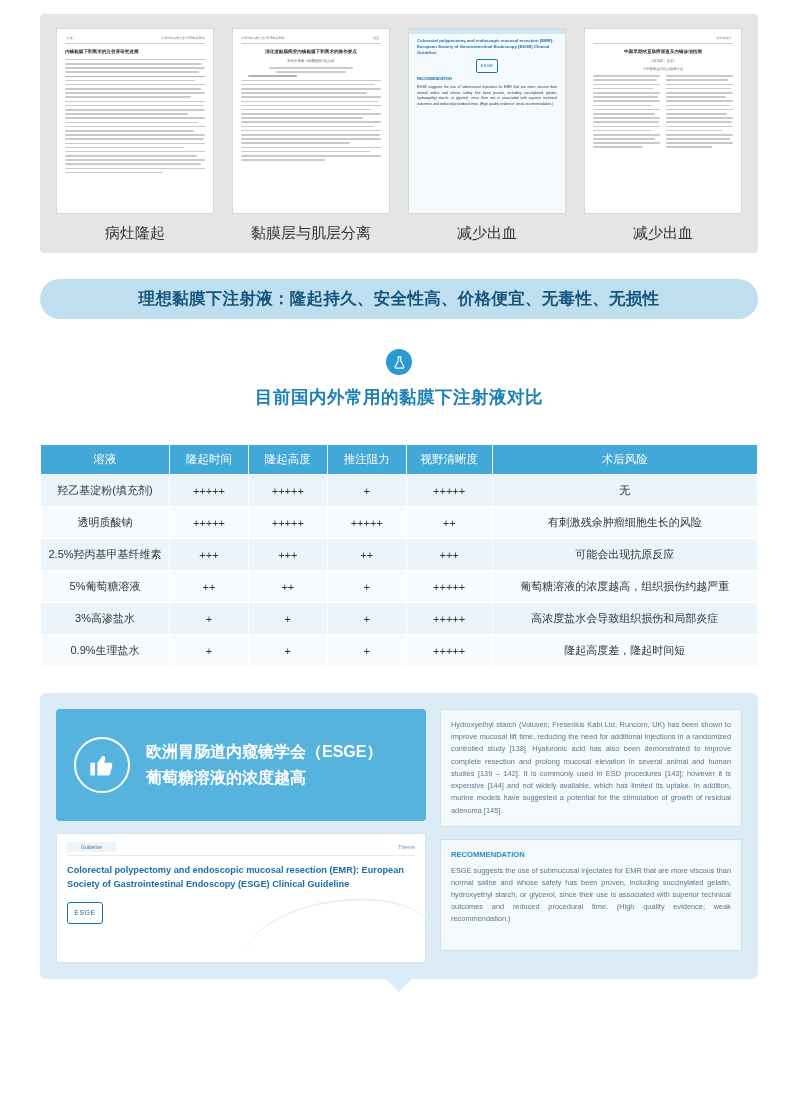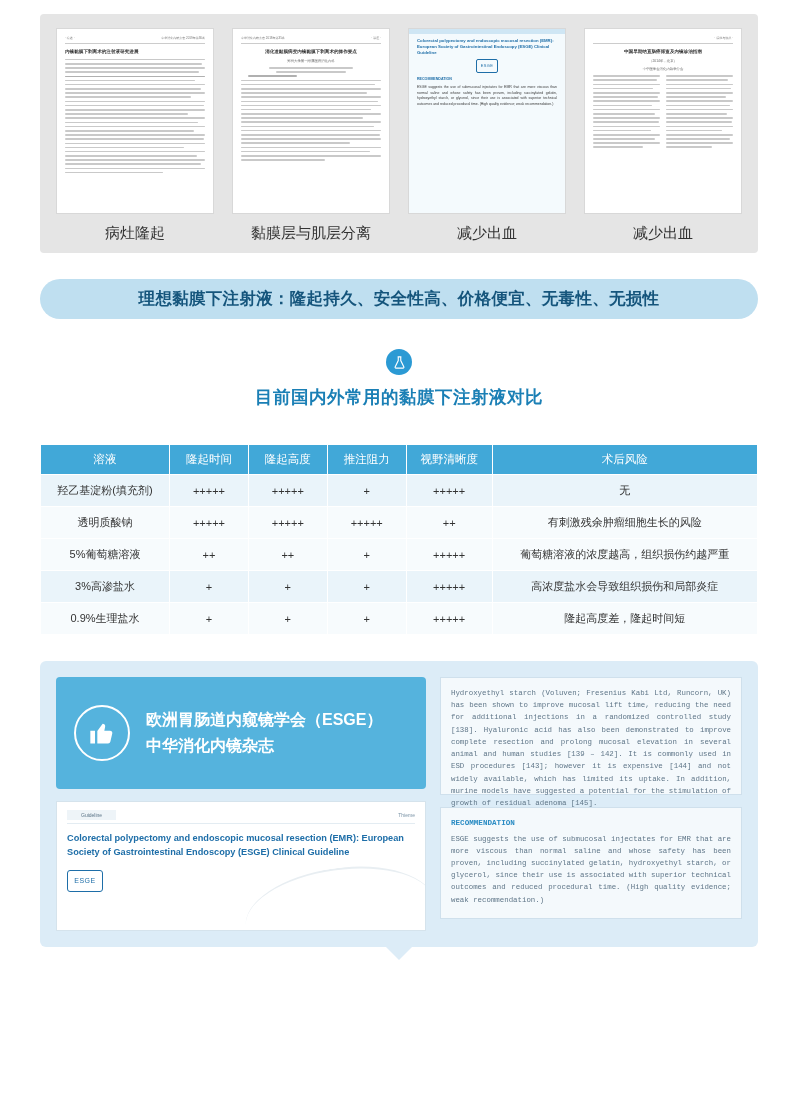--- a/index.html
+++ b/index.html
@@ -295,21 +295,20 @@
   .esge-right { flex: 1; display: flex; flex-direction: column; gap: 12px; }
   .quote-box {
     background: #f4f9fc;
     border: 1px solid #cfe0ec;
     padding: 9px 10px;
     font-size: 7.4px;
     line-height: 1.65;
     color: #5f7688;
     text-align: justify;
     box-sizing: border-box;
-    font-family: Liberation Mono, monospace;
   }
   .quote-box.first { height: 118px; }
   .quote-box.second { height: 112px; }
   .quote-rec-title {
     color: #2a8cc4;
     font-weight: bold;
     font-size: 7.6px;
     margin-bottom: 3px;
   }
   .tri-down {
@@ -513,20 +512,28 @@
           <td>无</td>
         </tr>
         <tr class="alt">
           <td class="first">透明质酸钠</td>
           <td>+++++</td>
           <td>+++++</td>
           <td>+++++</td>
           <td>++</td>
           <td>有刺激残余肿瘤细胞生长的风险</td>
         </tr>
+        <tr>
+          <td class="first">2.5%羟丙基甲基纤维素</td>
+          <td>+++</td>
+          <td>+++</td>
+          <td>++</td>
+          <td>+++</td>
+          <td>可能会出现抗原反应</td>
+        </tr>
         <tr class="alt">
           <td class="first">5%葡萄糖溶液</td>
           <td>++</td>
           <td>++</td>
           <td>+</td>
           <td>+++++</td>
           <td>葡萄糖溶液的浓度越高，组织损伤约越严重</td>
         </tr>
         <tr>
           <td class="first">3%高渗盐水</td>
@@ -551,21 +558,21 @@
   <div class="esge-block">
     <div class="esge-left">
       <div class="esge-banner">
         <span class="thumb-icon">
           <svg width="28" height="28" viewBox="0 0 24 24" fill="#ffffff">
             <path d="M2 10h4v11H2zM8 21h9.2a2 2 0 0 0 1.95-1.55l1.65-7A2 2 0 0 0 18.85 10H14l.7-3.4A2.2 2.2 0 0 0 12.55 4L8 10.2z"></path>
           </svg>
         </span>
         <span class="esge-banner-text">
           <span>欧洲胃肠道内窥镜学会（ESGE）</span><br>
-          <span>中华消化内镜杂志</span>
+          <span>葡萄糖溶液的浓度越高</span>
         </span>
       </div>
       <div class="esge-paper">
         <div class="paper-topline">
           <span class="paper-tab">Guideline</span>
           <span>Thieme</span>
         </div>
         <div class="paper-title">Colorectal polypectomy and endoscopic mucosal resection (EMR): European Society of Gastrointestinal Endoscopy (ESGE) Clinical Guideline</div>
         <div class="paper-logo">ESGE</div>
         <div class="swoosh"></div>

